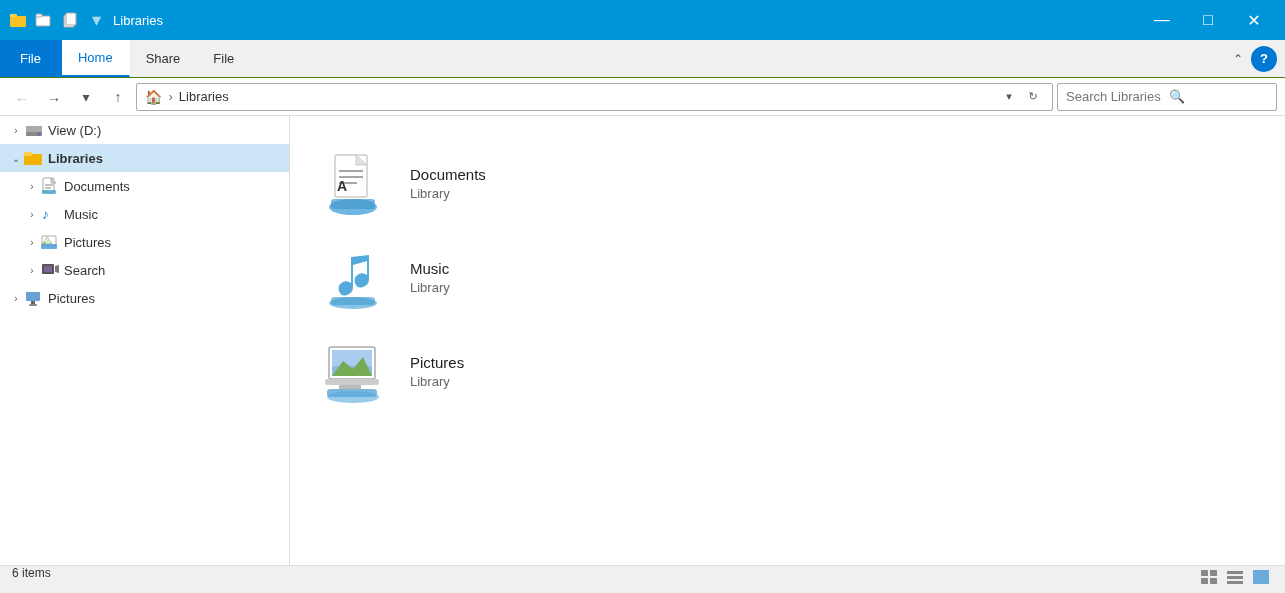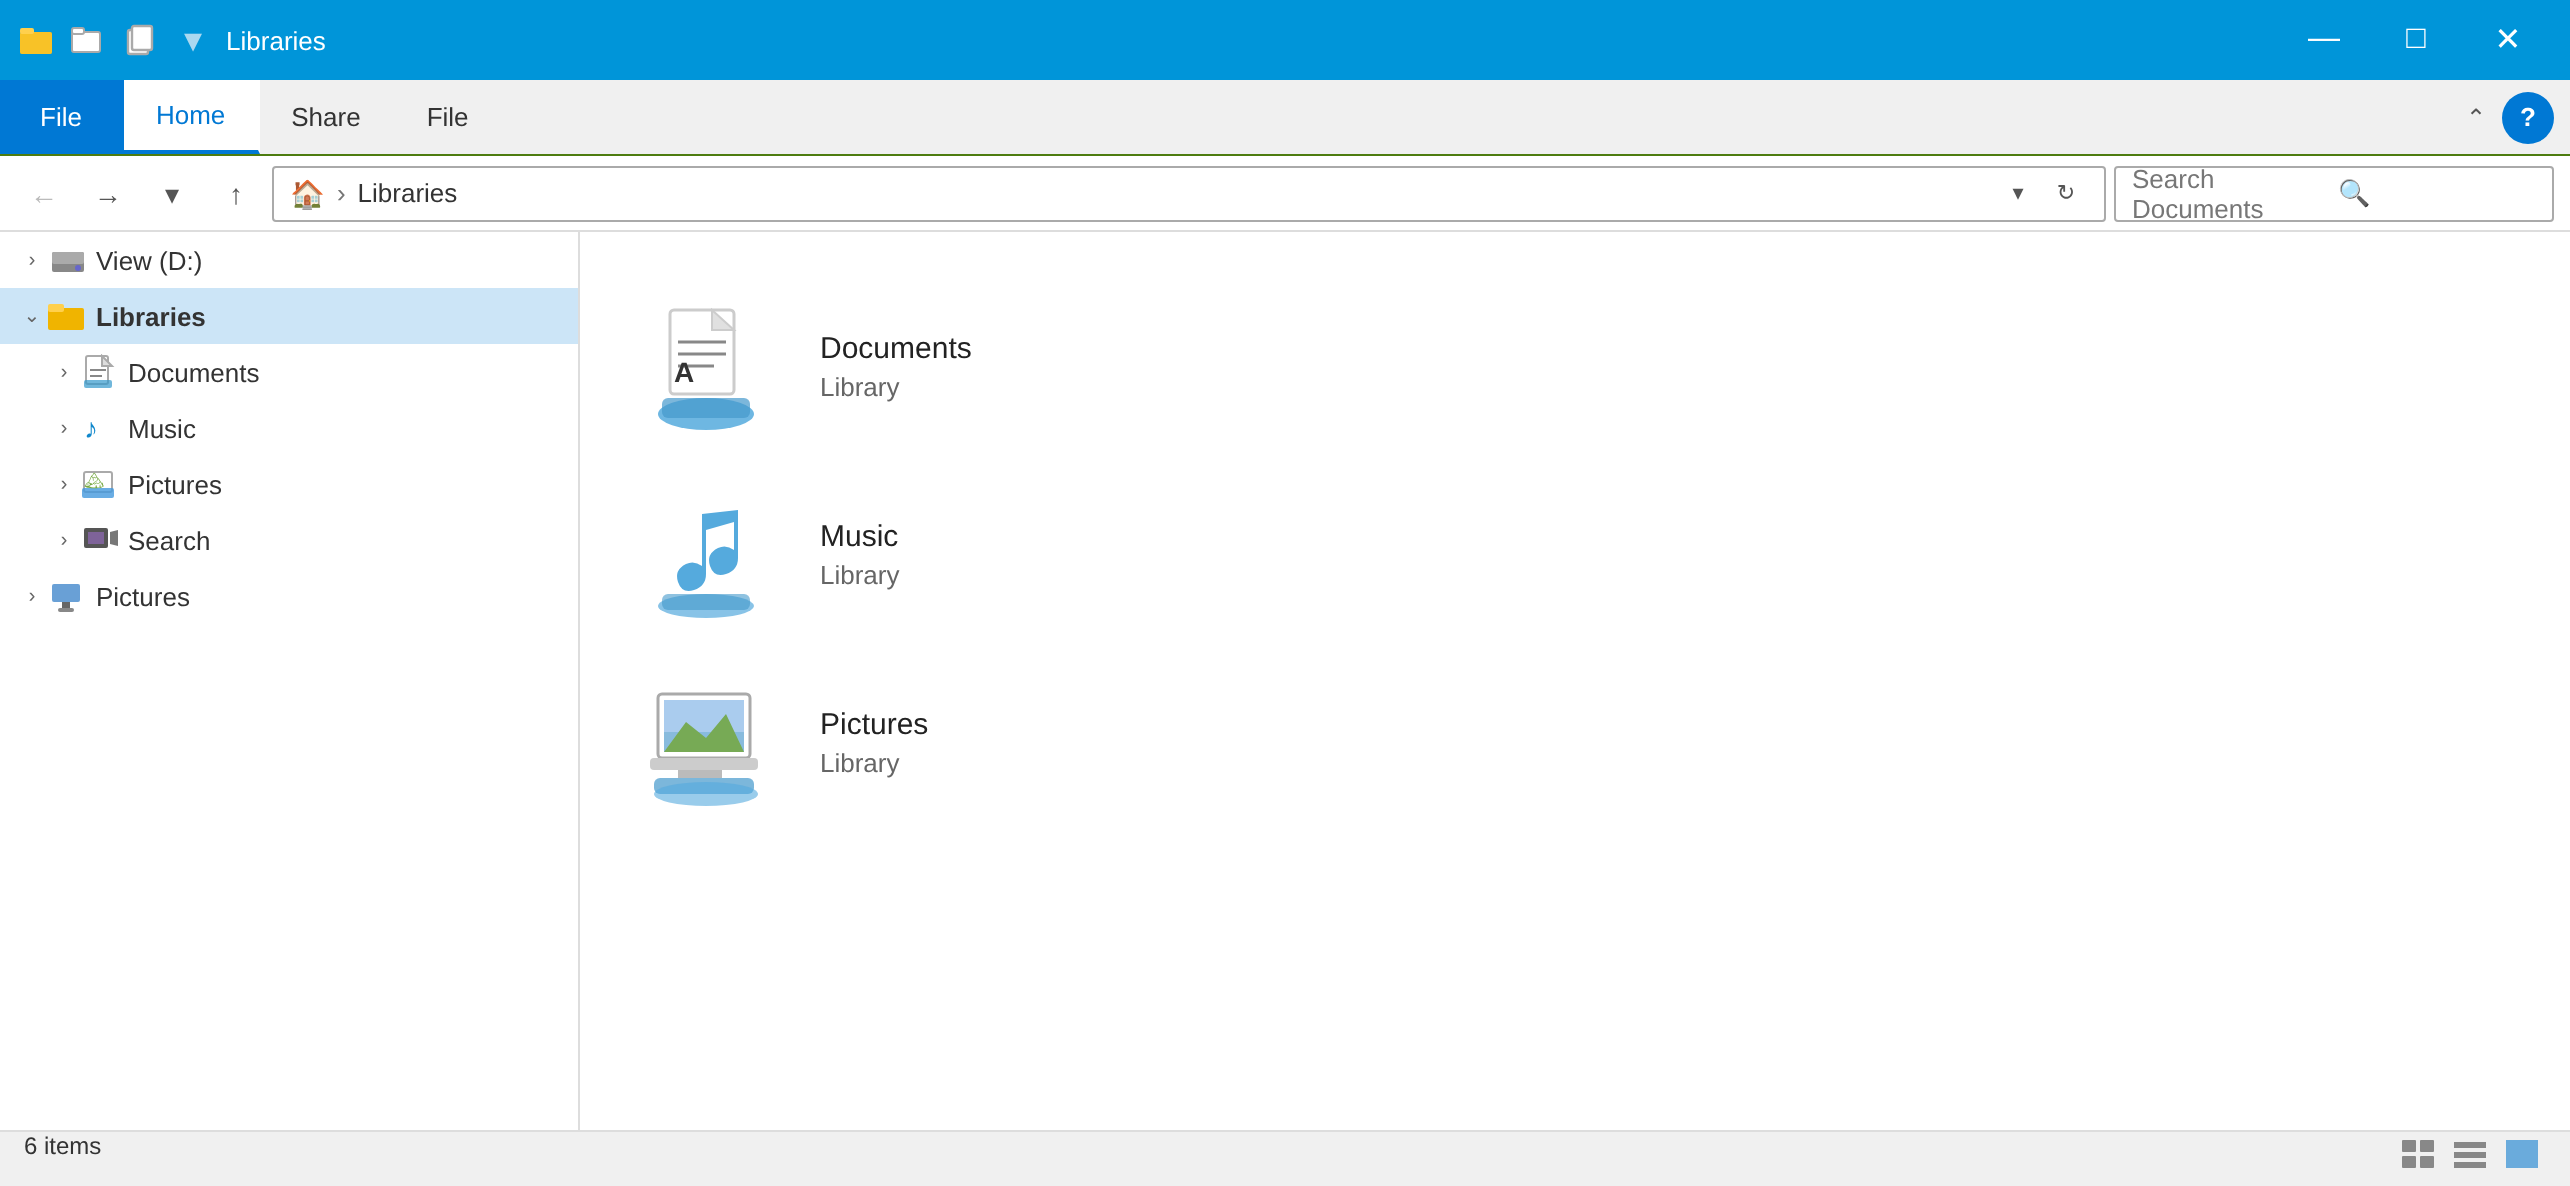--- a/index.html
+++ b/index.html
@@ -206,21 +206,21 @@
   <div class="address-bar">
     <span class="address-home-icon">🏠</span>
     <span class="address-sep">›</span>
     <span class="address-text">Libraries</span>
     <div class="address-controls">
       <span class="addr-btn">▾</span>
       <span class="addr-btn">↻</span>
     </div>
   </div>
   <div class="search-box">
-    <span>Search Documents</span>
+    <span>Search Libraries</span>
     <span class="search-icon">🔍</span>
   </div>
 </div>
 
 <div class="main-layout">
 
   <div class="sidebar">
 
     <div class="sidebar-item">
       <span class="sidebar-chevron">›</span>

